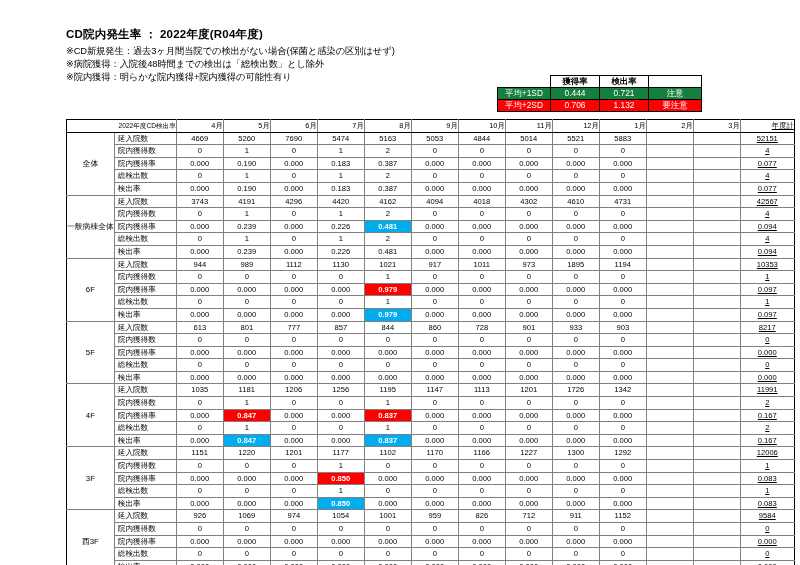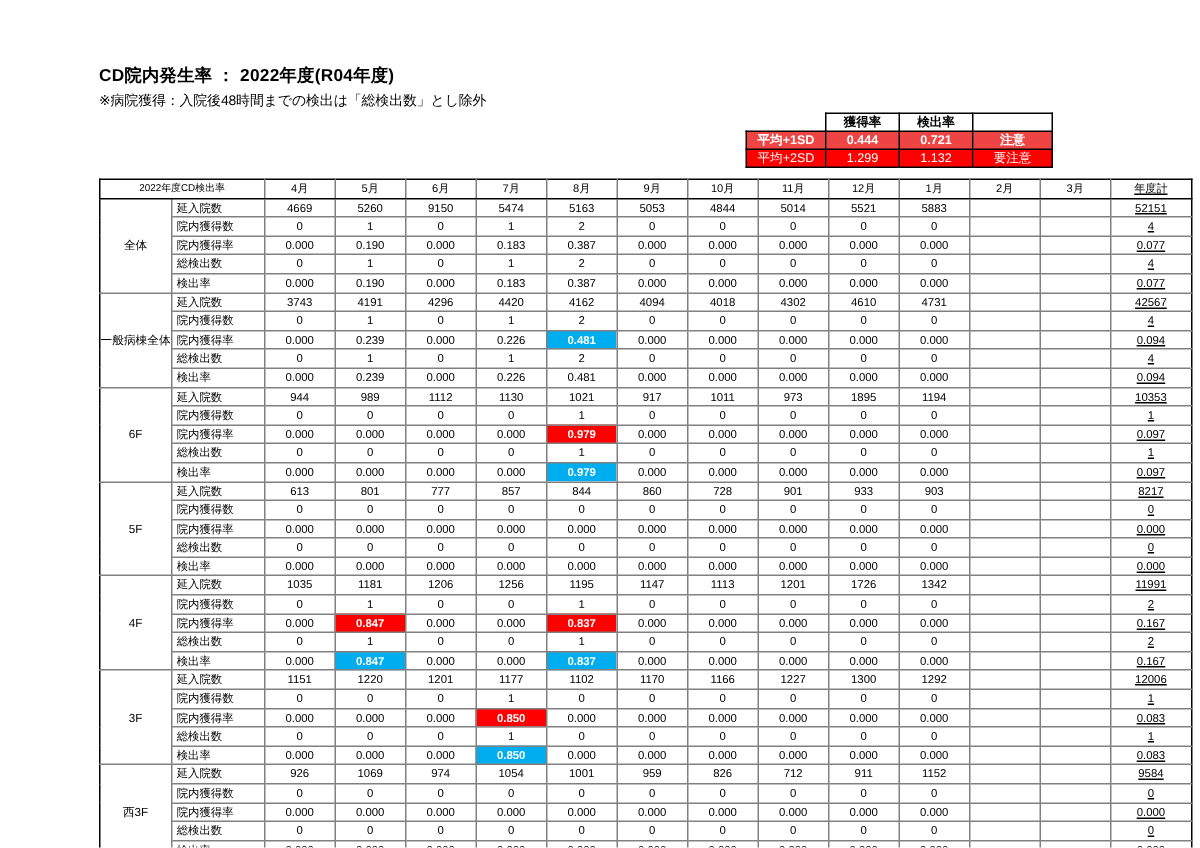--- a/index.html
+++ b/index.html
@@ -20,21 +20,21 @@
   #header-block {
     position: absolute;
     left: 66px;
     top: 27px;
     width: 430px;
   }
   #doc-title {
     font-size: 11.5px;
     font-weight: bold;
     letter-spacing: 0.2px;
-    margin: 16px 0 3px 0;
+    margin: 0 0 3px 0;
     white-space: nowrap;
   }
   .note-line {
     font-size: 9.3px;
     line-height: 13.2px;
     white-space: nowrap;
     letter-spacing: -0.1px;
   }
 
   
@@ -53,21 +53,21 @@
     vertical-align: middle;
     padding: 0;
     line-height: 11px;
     white-space: nowrap;
   }
   #legend-table .lg-head { width: 52px; }
   #legend-table .lg-val  { width: 48px; }
   #legend-table .lg-tag  { width: 52px; }
   #legend-table .empty-corner { border: none; }
   #legend-table .hd { font-weight: bold; font-family: Liberation Serif, serif; }
-  tr.lg-row-1 td { background: #ef4444; color: #ffffff; font-weight: bold; }
+  tr.lg-row-1 td { background: #15803d; color: #ffffff; font-weight: normal; }
   tr.lg-row-2 td { background: #FF0000; color: #ffffff; font-weight: normal; }
 
   
   #main-table {
     position: absolute;
     left: 66px;
     top: 119px;
     border-collapse: collapse;
     table-layout: fixed;
     font-size: 7.6px;
@@ -93,20 +93,21 @@
   }
   #main-table td.rowlabel {
     text-align: left;
     padding-left: 3px;
     font-size: 7.6px;
   }
   #main-table tr.header-row td {
     border-top: 1.6px solid #000000;
     border-bottom: 1.6px solid #000000;
     font-size: 7.4px;
+    text-align: right;
   }
   #main-table tr.header-row td.corner {
     font-size: 6.6px;
   }
   #main-table td.rightedge { border-right: 1.6px solid #000000; }
   #main-table td.totalcol { border-left: 1.6px solid #000000; text-decoration: underline; }
   #main-table tr.block-start td { border-top: 1.6px solid #000000; }
   #main-table tr.last-row td { border-bottom: 1.6px solid #000000; }
 
   .hl-red {
@@ -118,40 +119,42 @@
     background: #00AEEF !important;
     color: #ffffff;
     font-weight: bold;
   }
 </style>
 </head>
 <body>
 
 <div id="header-block">
   <div id="doc-title">CD院内発生率 ： 2022年度(R04年度)</div>
+  <div class="note-line">※CD新規発生：過去3ヶ月間当院での検出がない場合(保菌と感染の区別はせず)</div>
   <div class="note-line">※病院獲得：入院後48時間までの検出は「総検出数」とし除外</div>
+  <div class="note-line">※院内獲得：明らかな院内獲得+院内獲得の可能性有り</div>
 </div>
 
 <table id="legend-table">
   <tbody>
     <tr>
       <td class="lg-head empty-corner"></td>
       <td class="lg-val hd">獲得率</td>
       <td class="lg-val hd">検出率</td>
       <td class="lg-tag"></td>
     </tr>
     <tr class="lg-row-1">
       <td class="lg-head">平均+1SD</td>
       <td class="lg-val">0.444</td>
       <td class="lg-val">0.721</td>
       <td class="lg-tag">注意</td>
     </tr>
     <tr class="lg-row-2">
       <td class="lg-head">平均+2SD</td>
-      <td class="lg-val">1.299</td>
+      <td class="lg-val">0.706</td>
       <td class="lg-val">1.132</td>
       <td class="lg-tag">要注意</td>
     </tr>
   </tbody>
 </table>
 
 <table id="main-table">
   <colgroup id="main-colgroup">
       <col class="c-group">
       <col class="c-label">
@@ -184,21 +187,21 @@
         <td>1月</td>
         <td>2月</td>
         <td>3月</td>
         <td class="totalcol rightedge">年度計</td>
       </tr>
       <tr>
         <td class="grp" rowspan="5">全体</td>
         <td class="rowlabel">延入院数</td>
         <td>4669</td>
         <td>5260</td>
-        <td>9150</td>
+        <td>7690</td>
         <td>5474</td>
         <td>5163</td>
         <td>5053</td>
         <td>4844</td>
         <td>5014</td>
         <td>5521</td>
         <td>5883</td>
         <td></td>
         <td></td>
         <td class="totalcol rightedge">52151</td>

